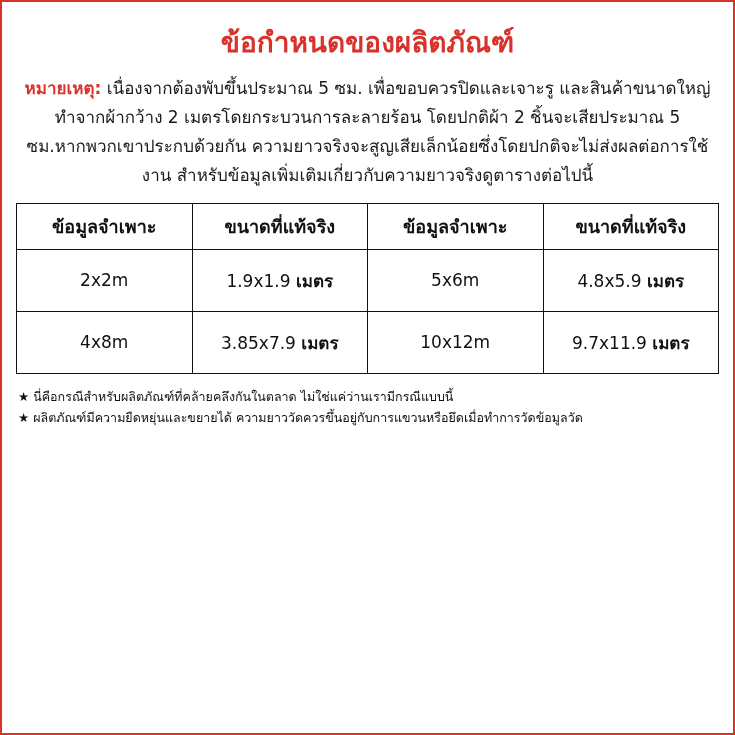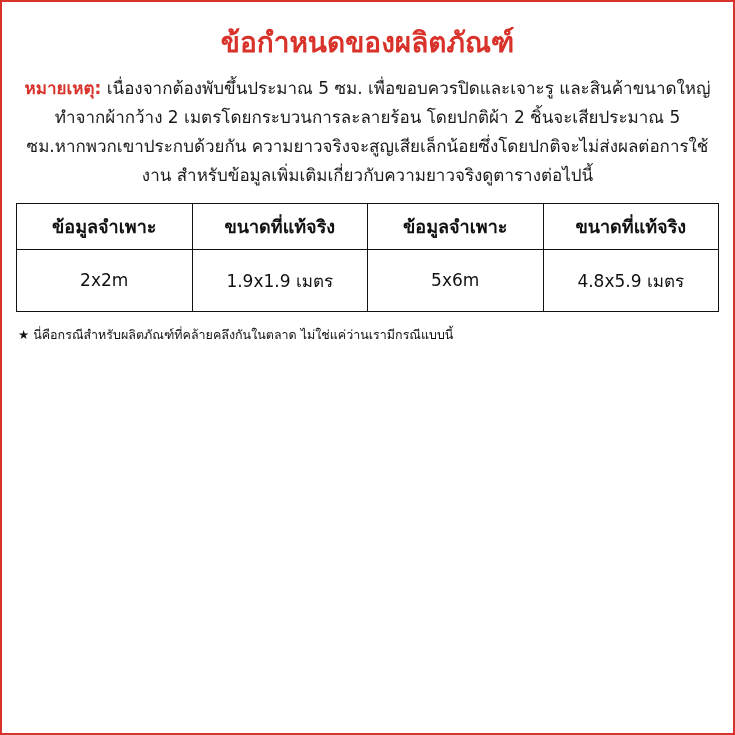--- a/index.html
+++ b/index.html
@@ -72,21 +72,21 @@
     font-size: 18px;
     padding: 8px 2px;
   }
   table.spec td {
     font-weight: normal;
   }
   table.spec td.real {
     font-weight: normal;
   }
   table.spec td.real .unit {
-    font-weight: normal;
+    font-weight: bold;
   }
   .footnotes {
     margin-top: 12px;
     padding: 0 2px;
   }
   .footnote {
     font-size: 12.5px;
     color: #111111;
     line-height: 1.7;
     text-align: left;
@@ -113,21 +113,28 @@
           <th>ขนาดที่แท้จริง</th>
         </tr>
       </thead>
       <tbody>
         <tr>
           <td>2x2m</td>
           <td class="real"><span>1.9x1.9</span> <span class="unit">เมตร</span></td>
           <td>5x6m</td>
           <td class="real"><span>4.8x5.9</span> <span class="unit">เมตร</span></td>
         </tr>
+        <tr>
+          <td>4x8m</td>
+          <td class="real"><span>3.85x7.9</span> <span class="unit">เมตร</span></td>
+          <td>10x12m</td>
+          <td class="real"><span>9.7x11.9</span> <span class="unit">เมตร</span></td>
+        </tr>
       </tbody>
     </table>
 
     <div class="footnotes">
       <div class="footnote">★ นี่คือกรณีสำหรับผลิตภัณฑ์ที่คล้ายคลึงกันในตลาด ไม่ใช่แค่ว่านเรามีกรณีแบบนี้</div>
+      <div class="footnote">★ ผลิตภัณฑ์มีความยืดหยุ่นและขยายได้ ความยาววัดควรขึ้นอยู่กับการแขวนหรือยึดเมื่อทำการวัดข้อมูลวัด</div>
     </div>
 
   </div>
 </div>
 
 </body></html>

